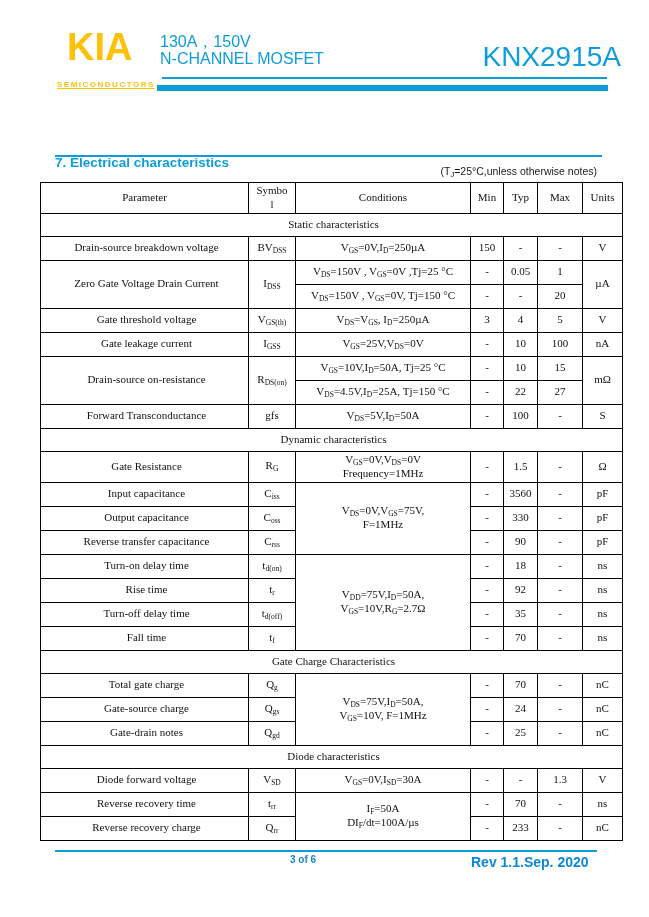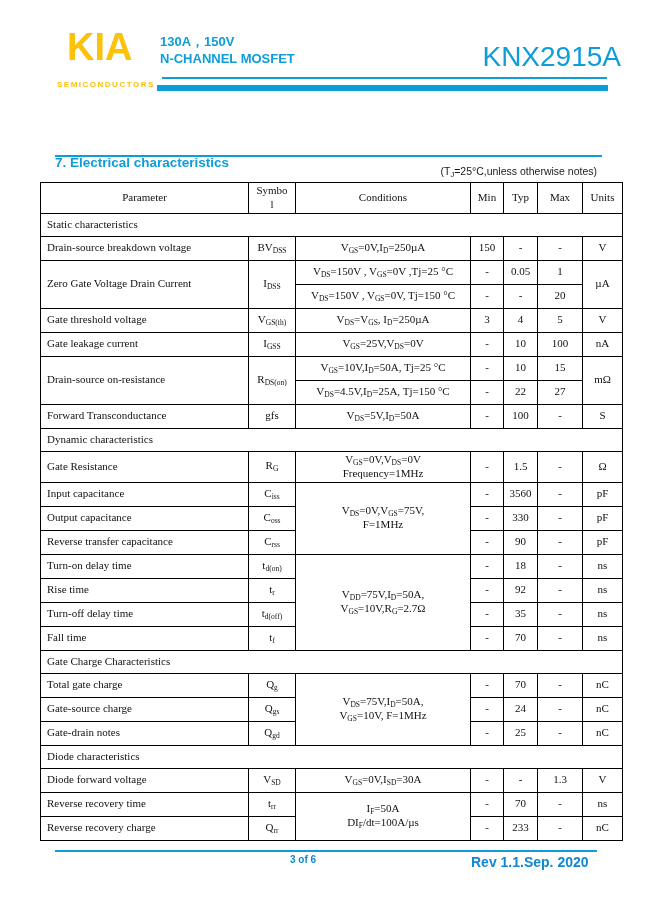--- a/index.html
+++ b/index.html
@@ -5,52 +5,52 @@
   html,body{margin:0;padding:0;}
   body{
     width:649px;height:917px;position:relative;background:#ffffff;
     font-family:"Liberation Sans", sans-serif;overflow:hidden;
   }
   .abs{position:absolute;}
 
   
   .logo{left:59px;top:26px;font-size:38px;font-weight:bold;letter-spacing:0px;}
   .logo-sub{left:57px;top:80px;font-size:8px;font-weight:bold;letter-spacing:1.5px;}
-  .rating{left:160px;top:33px;font-size:13px;font-weight:bold;line-height:17px;}
+  .rating{left:160px;top:33px;font-size:16px;font-weight:normal;line-height:17px;}
   .part-number{top:41px;right:28px;font-size:28px;}
   .rule{position:absolute;}
 
   
   .sec-title{left:55px;top:138px;font-size:13.5px;font-weight:bold;}
   .sec-underline{left:55px;top:155px;width:547px;height:2px;}
   .note{left:40px;top:165px;width:557px;text-align:right;font-size:10.5px;color:#1a1a1a;}
 
   
   table{
     position:absolute;left:40px;top:182px;width:582px;
     border-collapse:collapse;table-layout:fixed;
     font-family:Liberation Serif, serif;font-size:11px;color:#111;
   }
   th,td{border:1px solid #000;text-align:center;padding:1px 2px;height:21px;line-height:1.25;
         overflow:hidden;font-weight:normal;}
   th{height:26px;}
-  td.param,td.sec{text-align:left;padding-left:6px;}
+  td.param,td.sec{text-align:center;padding-left:6px;}
   td.sec{height:20px;}
   sub{font-size:7.5px;vertical-align:-2px;}
 
   
   .footer-rule{left:55px;top:850px;width:542px;height:2px;}
   .footer-page{left:0;top:854px;width:606px;text-align:center;font-size:10px;font-weight:bold;}
   .footer-rev{left:471px;top:854px;font-size:14px;font-weight:bold;}
 </style>
 </head>
 <body>
 
 <div class="abs logo" style="color: rgb(252, 193, 9); margin-left: 8px;">KIA</div>
-<div class="abs logo-sub" style="color: rgb(252, 193, 9);">SEMICONDUCTORS</div>
+<div class="abs logo-sub" style="color: rgb(252, 193, 9); text-decoration: underline;">SEMICONDUCTORS</div>
 <div class="abs rating" style="color: rgb(13, 158, 217);">
   <div>130A，150V</div>
   <div>N-CHANNEL MOSFET</div>
 </div>
 <div class="abs part-number" style="color: rgb(13, 158, 217);">KNX2915A</div>
 <div class="rule" style="left: 162px; top: 77px; width: 445px; height: 2px; background: rgb(13, 158, 217);"></div>
 <div class="rule" style="left: 157px; top: 85px; width: 451px; height: 6px; background: rgb(13, 158, 217);"></div>
 
 <div class="abs sec-title" style="color: rgb(13, 158, 217); margin-top: 17px;">7.  Electrical characteristics</div>
 <div class="rule sec-underline" style="background: rgb(13, 158, 217);"></div>

